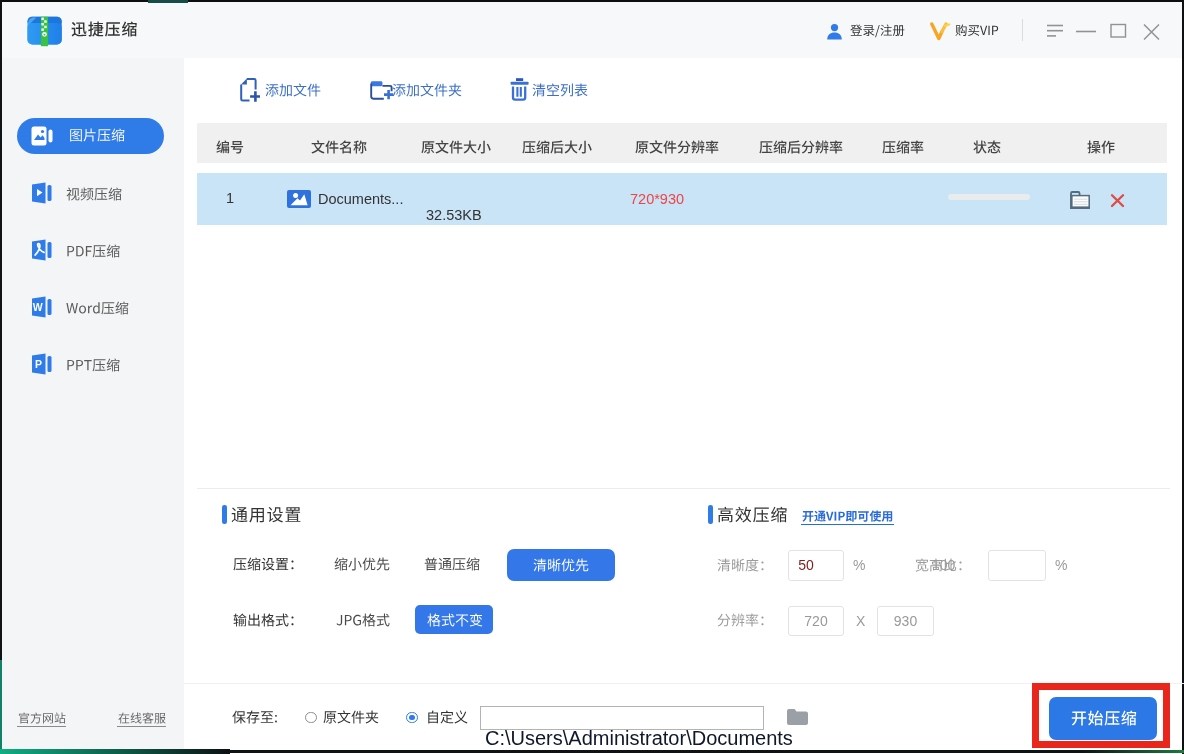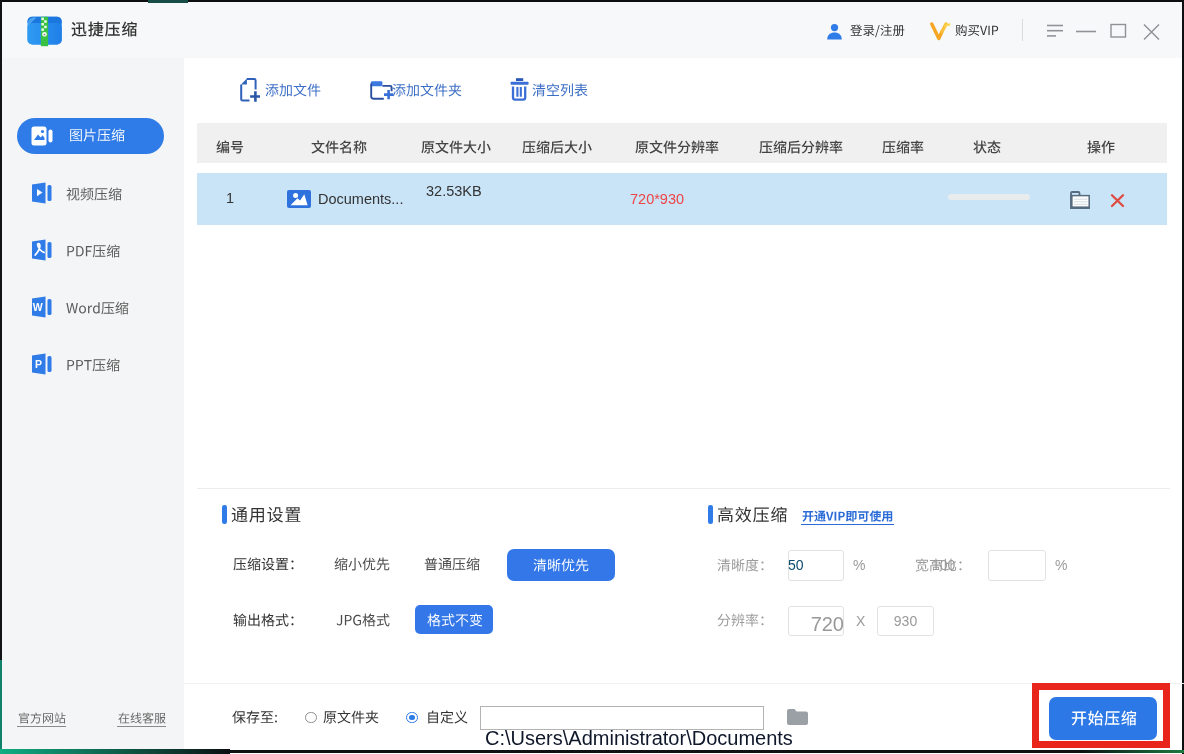--- a/index.html
+++ b/index.html
@@ -134,21 +134,21 @@
 
 
 <div class="abs" style="left:197px;top:173px;width:970px;height:52px;background:#c9e3f7"></div>
 <div class="abs" style="left:226px;top:190px;font-size:14.5px;color:#333">1</div>
 <svg class="abs" style="left:287px;top:190px" width="24" height="18" viewBox="0 0 24 18">
   <rect x="0" y="0" width="24" height="18" rx="2" fill="#2f72dd"></rect>
   <circle cx="8.6" cy="5.6" r="2.5" fill="#ffffff"></circle>
   <path d="M3.5 15.2 L10.5 8.2 L13 10.6 L17.3 4.2 L20.6 15.2 Z" fill="#ffffff"></path>
 </svg>
 <div class="abs" style="left:318px;top:190.5px;font-size:14.5px;color:#333">Documents...</div>
-<div class="abs" style="left:426px;top:183px;font-size:14.5px;color:#333">32.53KB</div>
+<div class="abs" style="left:426px;top:207px;font-size:14.5px;color:#333">32.53KB</div>
 <div class="abs" style="left:630px;top:190.5px;font-size:14.5px;color:#ef4444">720*930</div>
 <div class="abs" style="left:948px;top:193.5px;width:82px;height:6.5px;border-radius:3px;background:#e9eced"></div>
 <svg class="abs" style="left:1068.5px;top:189.5px" width="22" height="20" viewBox="0 0 22 20">
   <path d="M2 6.2 V3.2 C2 2.5 2.5 2 3.2 2 H9.3 C10 2 10.5 2.5 10.5 3.2 V5.2" stroke="#566b7e" stroke-width="1.8" fill="none"></path>
   <rect x="2" y="5.6" width="18.2" height="12.6" fill="#fcfdfd" stroke="#566b7e" stroke-width="1.5"></rect>
   <rect x="1.2" y="5" width="2.4" height="13.8" fill="#566b7e"></rect>
   <rect x="1.2" y="16.4" width="19.4" height="2.4" fill="#566b7e"></rect>
   <path d="M5 9.2 H18.5 M5 11.8 H18.5 M5 14.4 H18.5" stroke="#cfd9df" stroke-width="0.9"></path>
 </svg>
 <svg class="abs" style="left:1110px;top:192.5px" width="15" height="15" viewBox="0 0 15 15">
@@ -166,23 +166,23 @@
 
 
 <div class="abs" style="left:507px;top:549px;width:108px;height:31.5px;border-radius:7px;background:#3377e8"></div>
 <div class="abs" style="left:415px;top:605px;width:78px;height:29px;border-radius:5px;background:#3377e8"></div>
 
 
 <div class="abs" style="left:788px;top:550px;width:56px;height:31px;border:1px solid #e2e2e2;border-radius:3px;box-sizing:border-box;background:#fff"></div>
 <div class="abs" style="left:988px;top:550px;width:58px;height:31px;border:1px solid #e2e2e2;border-radius:3px;box-sizing:border-box;background:#fff"></div>
 <div class="abs" style="left:788px;top:606px;width:56px;height:30px;border:1px solid #e2e2e2;border-radius:3px;box-sizing:border-box;background:#fff"></div>
 <div class="abs" style="left:877px;top:606px;width:57px;height:30px;border:1px solid #e2e2e2;border-radius:3px;box-sizing:border-box;background:#fff"></div>
-<div class="abs" style="left:788px;top:557px;width:36px;font-size:14px;color:#0c4a6e">50</div>
+<div class="abs" style="left:788px;top:557px;width:36px;text-align:center;font-size:14px;color:#7f1d1d">50</div>
 <div class="abs" style="left:932px;top:557px;width:58px;text-align:left;font-size:14px;color:#999">100</div>
-<div class="abs" style="left:788px;top:613px;width:56px;text-align:right;font-size:20px;color:#999">720</div>
+<div class="abs" style="left:788px;top:613px;width:56px;text-align:center;font-size:14px;color:#999">720</div>
 <div class="abs" style="left:877px;top:613px;width:57px;text-align:center;font-size:14px;color:#999">930</div>
 <div class="abs" style="left:853px;top:557px;font-size:14px;color:#999">%</div>
 <div class="abs" style="left:1055px;top:557px;font-size:14px;color:#999">%</div>
 <div class="abs" style="left:856px;top:613px;font-size:14px;color:#9b9b9b">X</div>
 
 
 <div class="abs" style="left:184px;top:683px;width:1000px;height:1px;background:#f0f0f0"></div>
 
 
 <div class="abs" style="left:305px;top:711.5px;width:11.5px;height:11.5px;border:1px solid #8d8d8d;border-radius:50%;box-sizing:border-box;background:#fff"></div>

